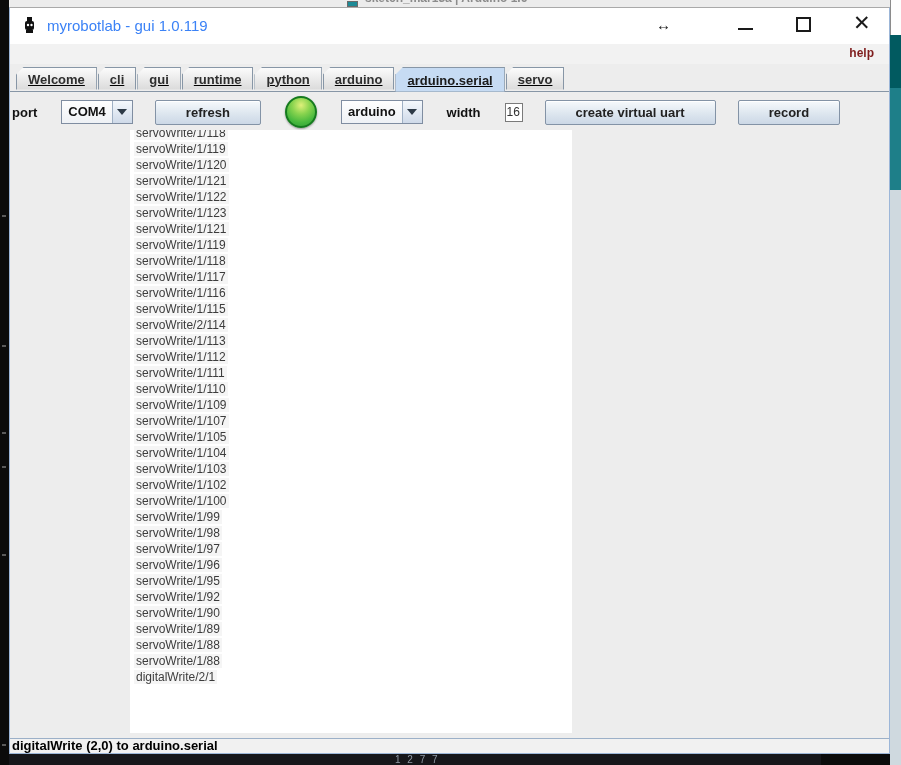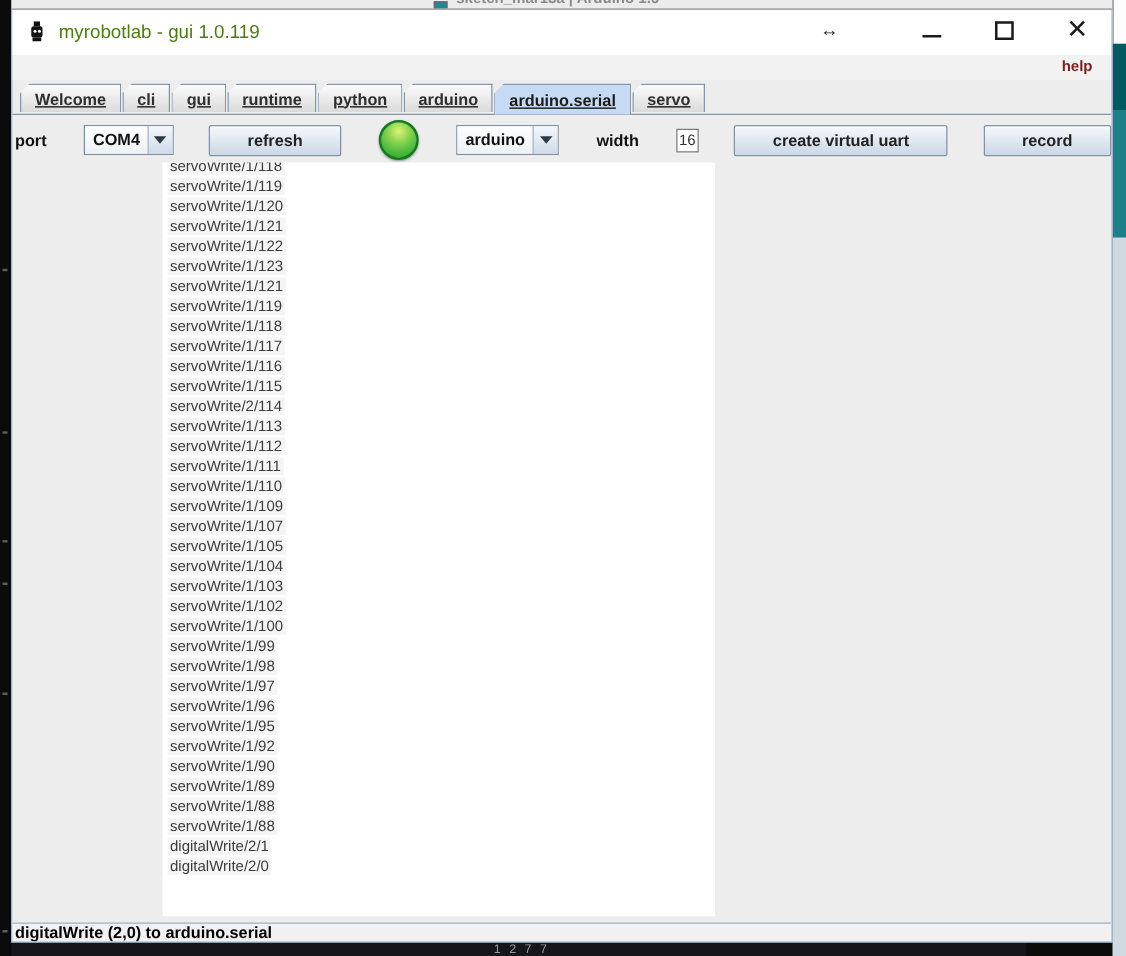--- a/index.html
+++ b/index.html
@@ -19,21 +19,21 @@
   .bg-right .r-teal { position:absolute; top:88px; width:11px; height:102px; background:#1e7f89; }
   .bg-bottom { position:absolute; left:9px; top:754px; width:812px; height:11px; background:#16161a; overflow:hidden; }
   .bg-bottom-frag { position:absolute; left:386px; top:0px; font-size:10px; color:#8f98a3; letter-spacing:2px; }
 
   
   .window { position:absolute; left:9px; top:7px; width:881px; height:747px;
             background:#ededed; border:1px solid #9cb6d8; border-top:1px solid #a9a9a9; }
 
   .titlebar { position:absolute; left:0; top:0; width:100%; height:36px; background:#ffffff; }
   .title-icon { position:absolute; left:13px; top:9px; }
-  .title-text { position:absolute; left:37px; top:9px; font-size:15px; color:#4d7c0f; }
+  .title-text { position:absolute; left:37px; top:9px; font-size:15px; color:#3b82f6; }
   .ctrl { position:absolute; color:#1a1a1a; cursor:default; }
   .ctrl-resize { left:646px; top:8px; font-size:15px; font-weight:bold; }
   .ctrl-min { left:728px; top:20px; width:15px; height:2px; background:#1a1a1a; }
   .ctrl-max { left:786px; top:9px; width:15px; height:15px; border:2px solid #1a1a1a; background:#fff; }
   .ctrl-close { left:843px; top:3px; font-size:21px; font-weight:400; }
 
   .menubar { position:absolute; left:0; top:36px; width:100%; height:20px; background:#f2f2f2; }
   .help-item { position:absolute; right:15px; top:2px; font-size:12px; font-weight:bold; color:#7f1d1d; }
 
   .tabstrip { position:absolute; left:0; top:57px; width:100%; height:26px;
@@ -41,21 +41,21 @@
   .tab { height:23px; line-height:23px; padding:0 11px; margin-right:1px;
          background:linear-gradient(#fbfbfb,#dadada); border:1px solid #8796a6; border-bottom:none;
          clip-path:polygon(8px 0, 100% 0, 100% 100%, 0 100%, 0 8px);
          font-size:13px; font-weight:bold; color:#2e2e2e; white-space:nowrap; position:relative; }
   .tab.selected { background:#c6dbf3; height:25px; line-height:25px; margin-bottom:-2px; z-index:4; color:#1b1b1b; }
 
   .content { position:absolute; left:0; top:83px; width:100%; height:649px;
              background:#ededed; border-top:1px solid #8796a6; }
 
   .toolbar { position:absolute; left:0; top:6px; width:100%; height:28px;
-             display:flex; justify-content:space-between; align-items:center; gap:22px; }
+             display:flex; justify-content:flex-start; align-items:center; gap:22px; }
   .tb-label { font-size:13px; font-weight:bold; color:#111; padding:0 2px; }
   .combo { display:flex; height:24px; border:1px solid #7f8da1; background:#fff; }
   .combo-value { padding:0 6px; font-size:13px; font-weight:bold; color:#111; line-height:22px;
                  background:linear-gradient(#fefefe,#eef1f5); }
   .combo-btn { width:20px; border-left:1px solid #9fb0c4; background:linear-gradient(#f4f8fc,#cfdae9);
                display:flex; align-items:center; justify-content:center; }
   .arrow-down { width:0; height:0; border-left:5px solid transparent; border-right:5px solid transparent;
                 border-top:6px solid #2d3a47; }
   .btn { height:25px; padding:0 30px; border:1px solid #8393a6; border-radius:2px;
          background:linear-gradient(#f6f9fc,#dde6ef 55%,#ccd8e6);
@@ -282,23 +282,20 @@
           </li>
             <li class="log-row">
             <span>servoWrite/1/88</span>
           </li>
             <li class="log-row">
             <span>servoWrite/1/88</span>
           </li>
             <li class="log-row">
             <span>digitalWrite/2/1</span>
           </li>
-            <li class="log-row">
-            <span>digitalWrite/2/0</span>
-          </li>
           </ul>
       </div>
 
     </div>
 
     <div class="statusbar">
       <div class="status-text">digitalWrite (2,0) to arduino.serial</div>
     </div>
 
   </div>

